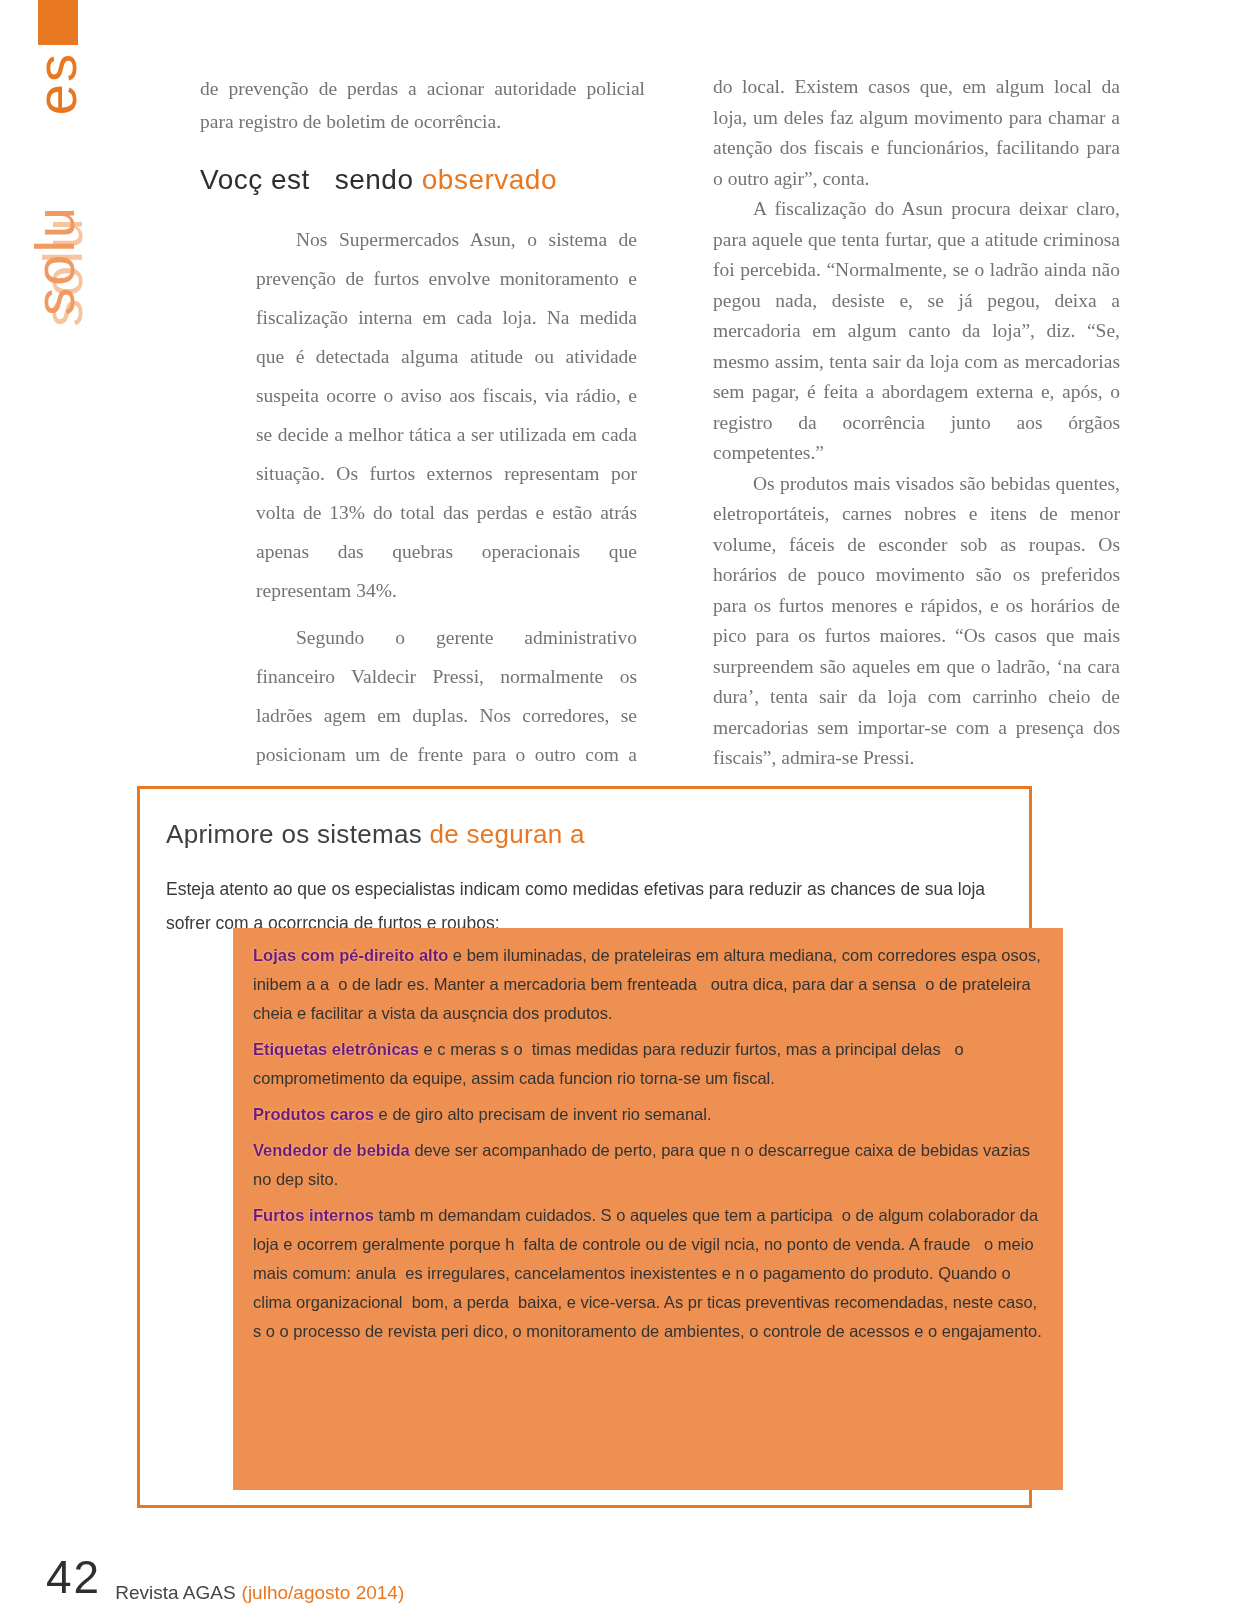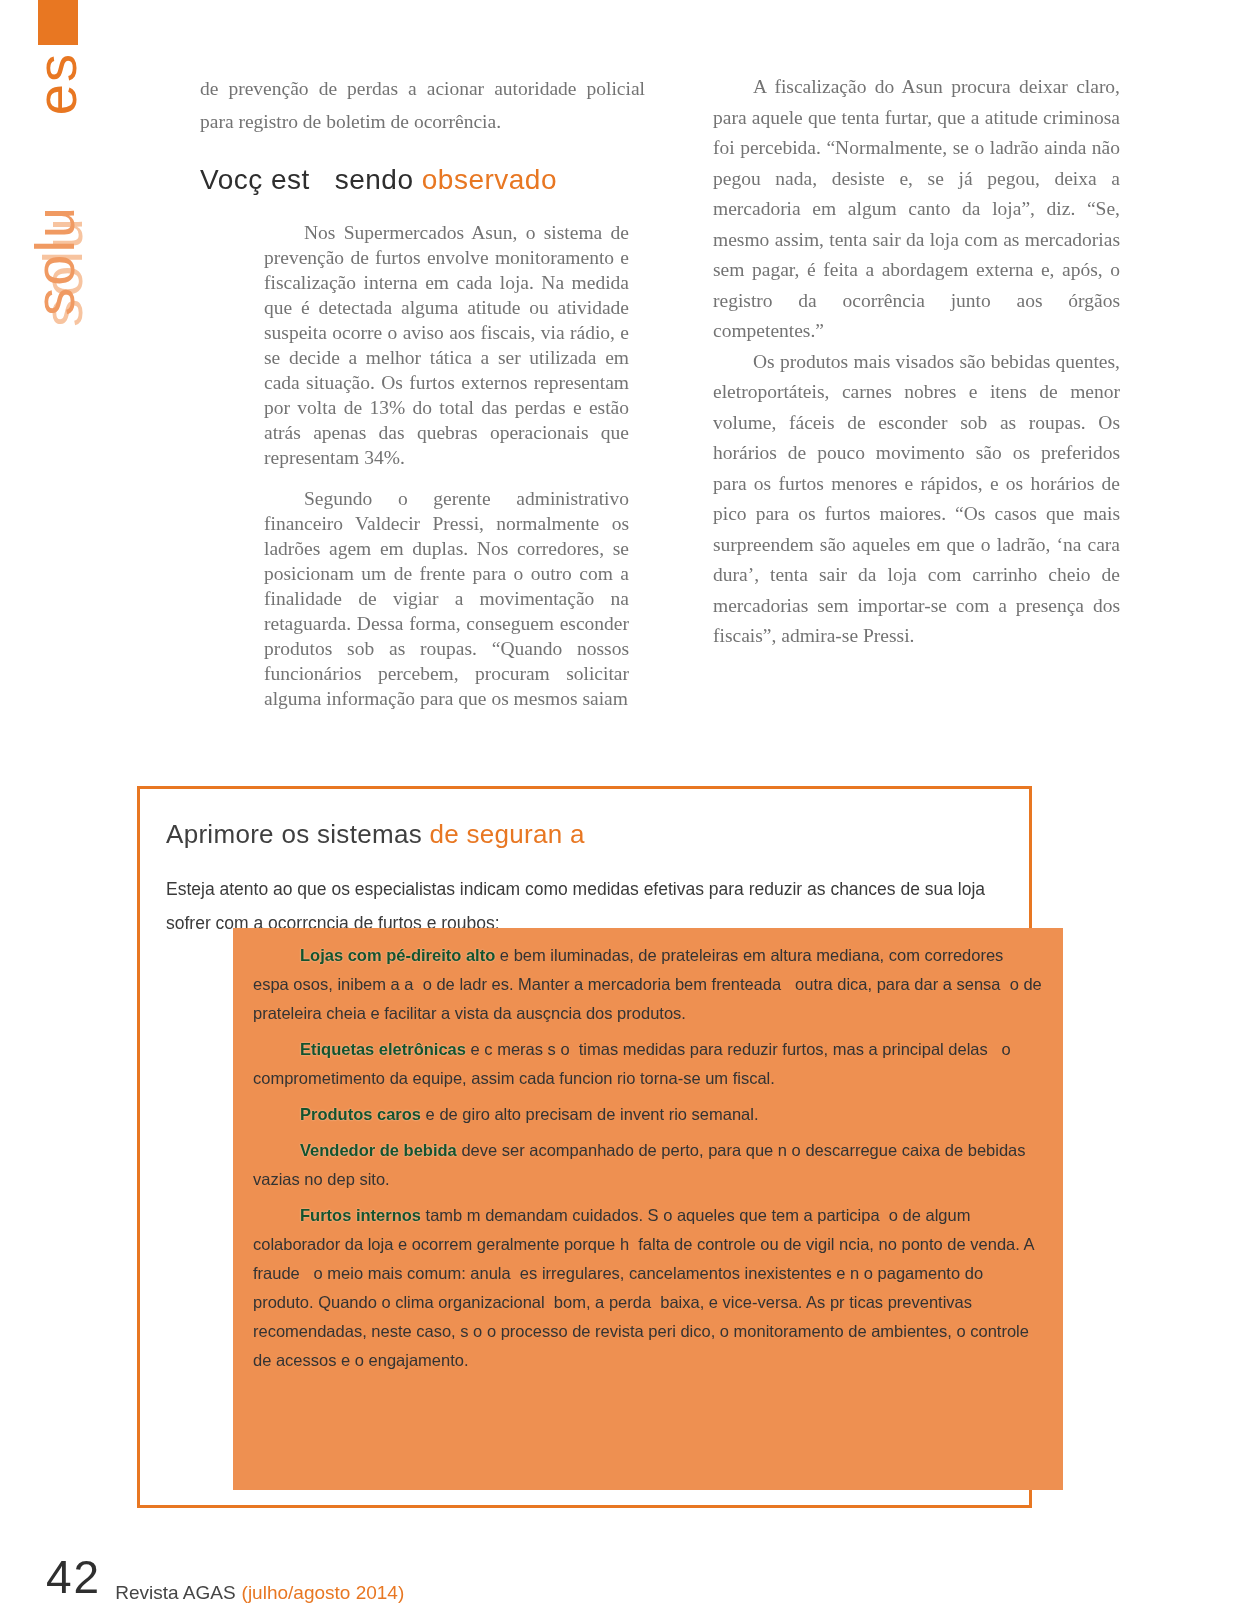--- a/index.html
+++ b/index.html
@@ -19,36 +19,36 @@
 
   
   .serif{font-family:"Liberation Serif","DejaVu Serif",serif;font-size:19.5px;
          text-align:justify;color:#737373;}
   .col1{position:absolute;left:200px;top:72px;width:445px;}
   .col1 .lead{line-height:33px;}
   .col1 .heading{margin:26px 0 0 0;font-size:28px;letter-spacing:.5px;color:#2e2e2e;
                  font-weight:400;}
   .col1 .heading .hl{color:#e87722;}
   .col1 .indented{margin-left:48px;margin-top:24px;}
-  .col1 .indented p{margin:16px;text-indent:40px;line-height:25px;}
+  .col1 .indented p{margin:8px;text-indent:40px;line-height:39px;}
   .col2{position:absolute;left:713px;top:72px;width:407px;}
   .col2 p{margin:0;line-height:30.5px;}
   .col2 p.ind{text-indent:40px;}
 
   
   .tips-box{position:absolute;left:137px;top:786px;width:895px;height:722px;
             border:3px solid #e87722;background:#ffffff;box-sizing:border-box;}
   .tips-title{margin:30px 0 0 26px;font-size:26px;color:#3f3f3f;font-weight:400;
               letter-spacing:.3px;}
   .tips-title .hl{color:#e87722;}
   .tips-intro{margin:22px 28px 0 26px;font-size:17.5px;line-height:34px;color:#3a3a3a;}
   .tips-inner{position:absolute;left:93px;top:139px;width:830px;height:562px;
               background:#ee9051;box-sizing:border-box;padding:13px 20px;overflow:hidden;}
   .tip{margin:0 0 7px 0;font-size:16.5px;line-height:29px;color:#333333;}
-  .tip .label{font-weight:700;color:#14532d;text-shadow:0 0 2px rgba(255,255,255,.55);margin-left:47px;}
+  .tip .label{font-weight:700;color:#701a75;text-shadow:0 0 2px rgba(255,255,255,.55);}
 
   
   .footer{position:absolute;left:46px;top:1550px;display:flex;align-items:flex-end;}
   .page-num{font-size:46px;font-weight:300;color:#2f2f2f;letter-spacing:2px;}
   .mag-name{font-size:19px;color:#454545;margin-left:14px;}
   .mag-issue{font-size:19px;color:#e87722;margin-left:6px;}
 </style>
 </head>
 <body>
 
@@ -60,20 +60,21 @@
 <div class="col1">
   <div class="serif lead">de prevenção de perdas a acionar autoridade policial para registro de boletim de ocorrência.</div>
   <h2 class="heading keep"><span class="keep">Vocç est   sendo </span><span class="hl">observado</span></h2>
   <div class="indented serif">
     <p>Nos Supermercados Asun, o sistema de prevenção de furtos envolve monitoramento e fiscalização interna em cada loja. Na medida que é detectada alguma atitude ou atividade suspeita ocorre o aviso aos fiscais, via rádio, e se decide a melhor tática a ser utilizada em cada situação. Os furtos externos representam por volta de 13% do total das perdas e estão atrás apenas das quebras operacionais que representam 34%.</p>
     <p>Segundo o gerente administrativo financeiro Valdecir Pressi, normalmente os ladrões agem em duplas. Nos corredores, se posicionam um de frente para o outro com a finalidade de vigiar a movimentação na retaguarda. Dessa forma, conseguem esconder produtos sob as roupas. “Quando nossos funcionários percebem, procuram solicitar alguma informação para que os mesmos saiam</p>
   </div>
 </div>
 
 <div class="col2 serif">
+  <p>do local. Existem casos que, em algum local da loja, um deles faz algum movimento para chamar a atenção dos fiscais e funcionários, facilitando para o outro agir”, conta.</p>
   <p class="ind">A fiscalização do Asun procura deixar claro, para aquele que tenta furtar, que a atitude criminosa foi percebida. “Normalmente, se o ladrão ainda não pegou nada, desiste e, se já pegou, deixa a mercadoria em algum canto da loja”, diz. “Se, mesmo assim, tenta sair da loja com as mercadorias sem pagar, é feita a abordagem externa e, após, o registro da ocorrência junto aos órgãos competentes.”</p>
   <p class="ind">Os produtos mais visados são bebidas quentes, eletroportáteis, carnes nobres e itens de menor volume, fáceis de esconder sob as roupas. Os horários de pouco movimento são os preferidos para os furtos menores e rápidos, e os horários de pico para os furtos maiores. “Os casos que mais surpreendem são aqueles em que o ladrão, ‘na cara dura’, tenta sair da loja com carrinho cheio de mercadorias sem importar-se com a presença dos fiscais”, admira-se Pressi.</p>
 </div>
 
 <div class="tips-box">
   <h3 class="tips-title keep"><span class="keep">Aprimore os sistemas </span><span class="hl keep">de seguran a</span></h3>
   <div class="tips-intro keep">Esteja atento ao que os especialistas indicam como medidas efetivas para reduzir as chances de sua loja sofrer com a ocorrçncia de furtos e roubos:</div>
   <div class="tips-inner">
     <p class="tip keep"><span class="label">Lojas com pé-direito alto</span><span class="keep"> e bem iluminadas, de prateleiras em altura mediana, com corredores espa osos, inibem a a  o de ladr es. Manter a mercadoria bem frenteada   outra dica, para dar a sensa  o de prateleira cheia e facilitar a vista da ausçncia dos produtos.</span></p>
     <p class="tip keep"><span class="label">Etiquetas eletrônicas</span><span class="keep"> e c meras s o  timas medidas para reduzir furtos, mas a principal delas   o comprometimento da equipe, assim cada funcion rio torna-se um fiscal.</span></p>

